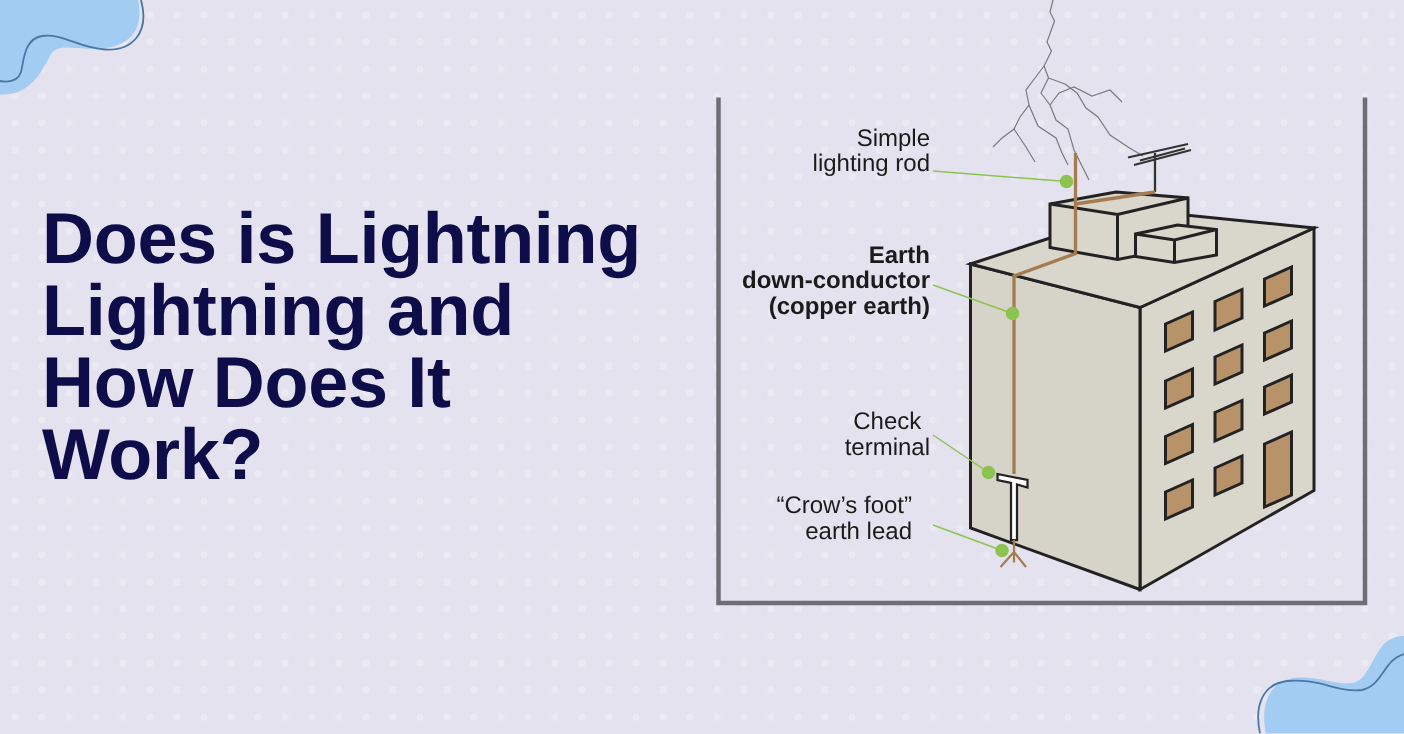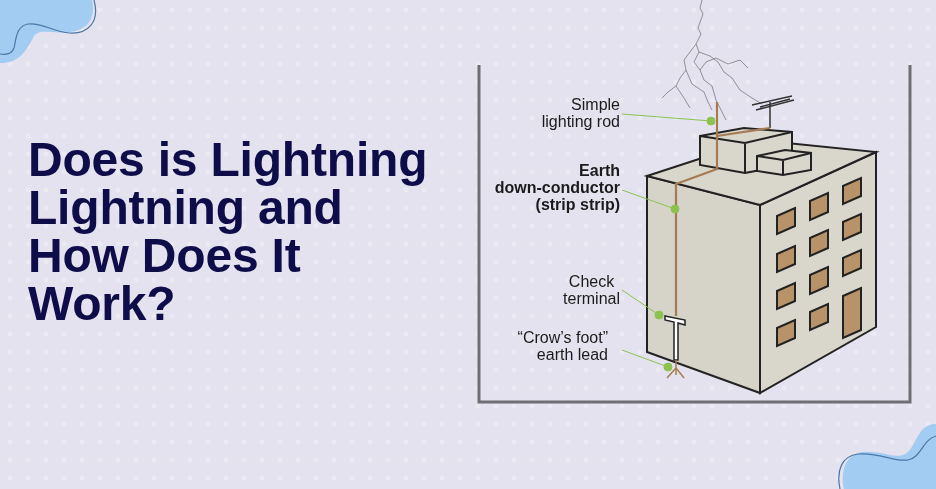--- a/index.html
+++ b/index.html
@@ -115,28 +115,28 @@
     <circle cx="711" cy="121" r="4"></circle>
     <line x1="622" y1="190" x2="675" y2="209"></line>
     <circle cx="675" cy="209" r="4"></circle>
     <line x1="622" y1="290" x2="659" y2="315"></line>
     <circle cx="659" cy="315" r="4"></circle>
     <line x1="622" y1="350" x2="668" y2="367"></line>
     <circle cx="668" cy="367" r="4"></circle>
   </g>
 </svg>
 
-<div class="label" style="right:316px; top:96px;">
+<div class="label" style="right:316px; top:84px;">
   <span>Simple</span>
   <span>lighting rod</span>
 </div>
 <div class="label" style="right:316px; top:162px;font-weight:bold;">
   <span>Earth</span>
   <span>down-conductor</span>
-  <span>(strip strip)</span>
+  <span>(copper earth)</span>
 </div>
 <div class="label" style="right:316px; top:273px;text-align:center;">
   <span>Check</span>
   <span>terminal</span>
 </div>
 <div class="label" style="right:328px; top:329px;">
   <span>“Crow’s foot”</span>
   <span>earth lead</span>
 </div>
 

